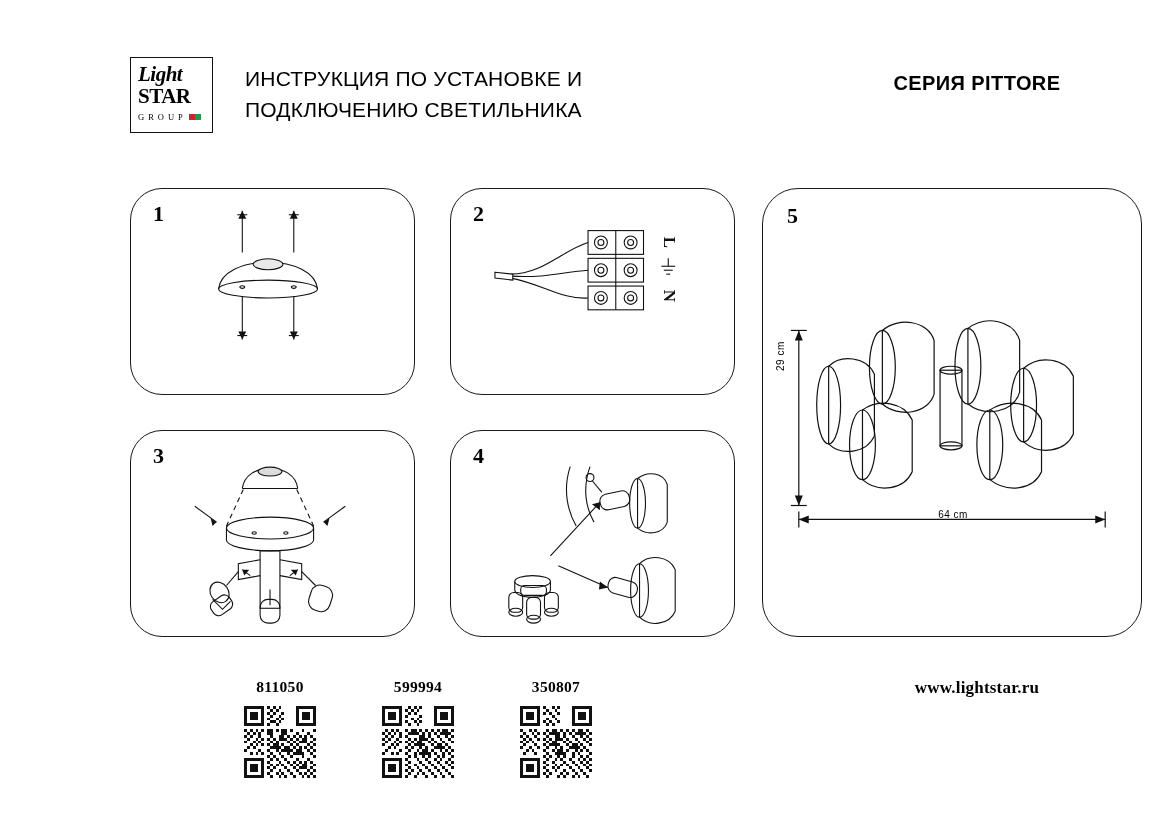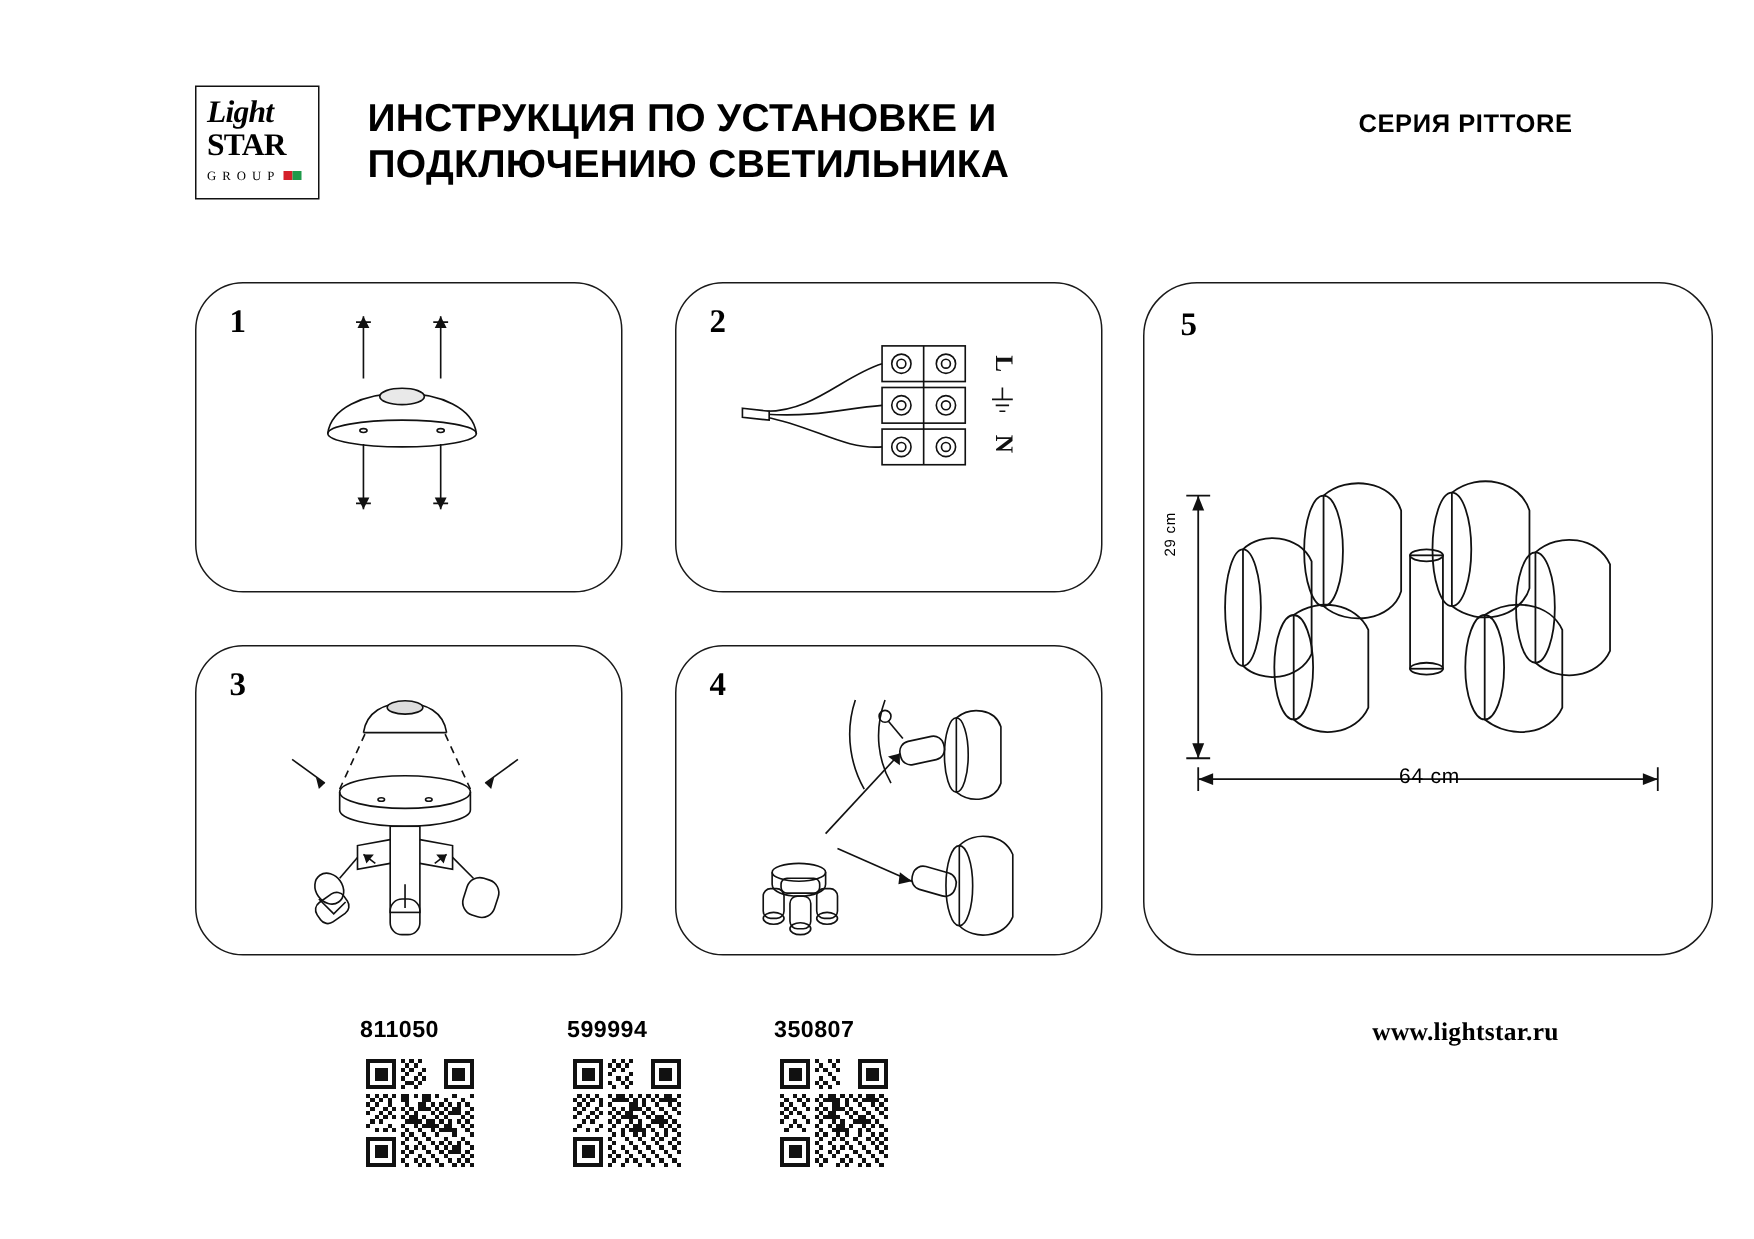--- a/index.html
+++ b/index.html
@@ -54,34 +54,34 @@
     display: block;
     width: 6px; height: 6px;
   }
   .sw-red { background: #d4202a; }
   .sw-green { background: #1f9a4a; }
 
   .title {
     position: absolute;
     left: 245px; top: 63px;
     width: 470px;
-    font-size: 26px;
-    font-weight: bold;
+    font-size: 21px;
+    font-weight: normal;
     line-height: 31px;
     letter-spacing: 0.2px;
   }
 
   .series-block {
     position: absolute;
     left: 812px; top: 68px;
     width: 330px;
     text-align: center;
   }
   .series-line {
-    font-size: 17px;
+    font-size: 20px;
     font-weight: bold;
     line-height: 30px;
     letter-spacing: 0.4px;
   }
 
   
   .panel {
     position: absolute;
     border: 1.6px solid #1a1a1a;
     border-radius: 32px;
@@ -104,21 +104,21 @@
   .art { position: absolute; left: 0; top: 0; width: 100%; height: 100%; }
 
   
   .footer { position: absolute; left: 0; top: 660px; width: 1169px; height: 166px; }
   .codes {
     position: absolute;
     left: 240px; top: 18px;
     display: flex;
     gap: 58px;
   }
-  .code-item { width: 80px; text-align: left; }
+  .code-item { width: 80px; text-align: center; font-family: Liberation Serif, serif; }
   .code-label {
     font-size: 15.5px;
     font-weight: bold;
     letter-spacing: 0.3px;
     margin-bottom: 10px;
   }
   .qr {
     width: 72px; height: 72px;
     margin: 0 auto;
     display: block;
@@ -141,21 +141,21 @@
     font-size: 10px;
     transform: rotate(-90deg);
     transform-origin: left top;
     letter-spacing: 0.5px;
   }
   .dim-w-label {
     position: absolute;
     left: 0; top: 320px;
     width: 380px;
     text-align: center;
-    font-size: 14px;
+    font-size: 10px;
     letter-spacing: 0.5px;
   }
 </style>
 </head>
 <body>
 
 <div class="header">
 
   <div class="logo-box">
     <div class="logo-line1">Light</div>

